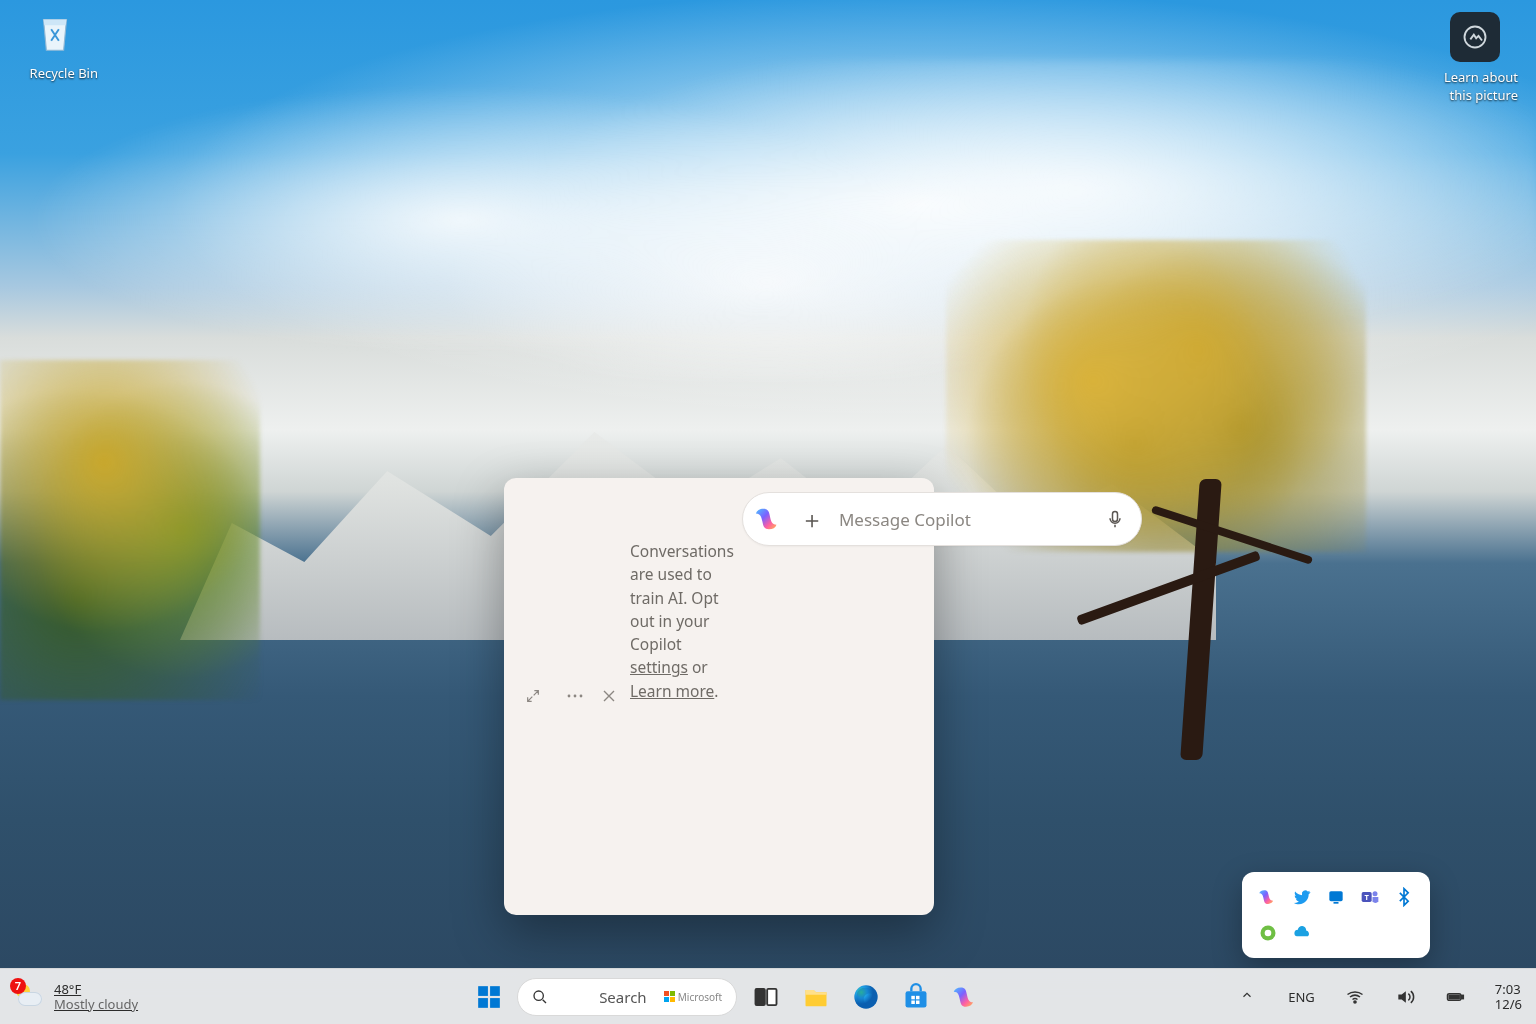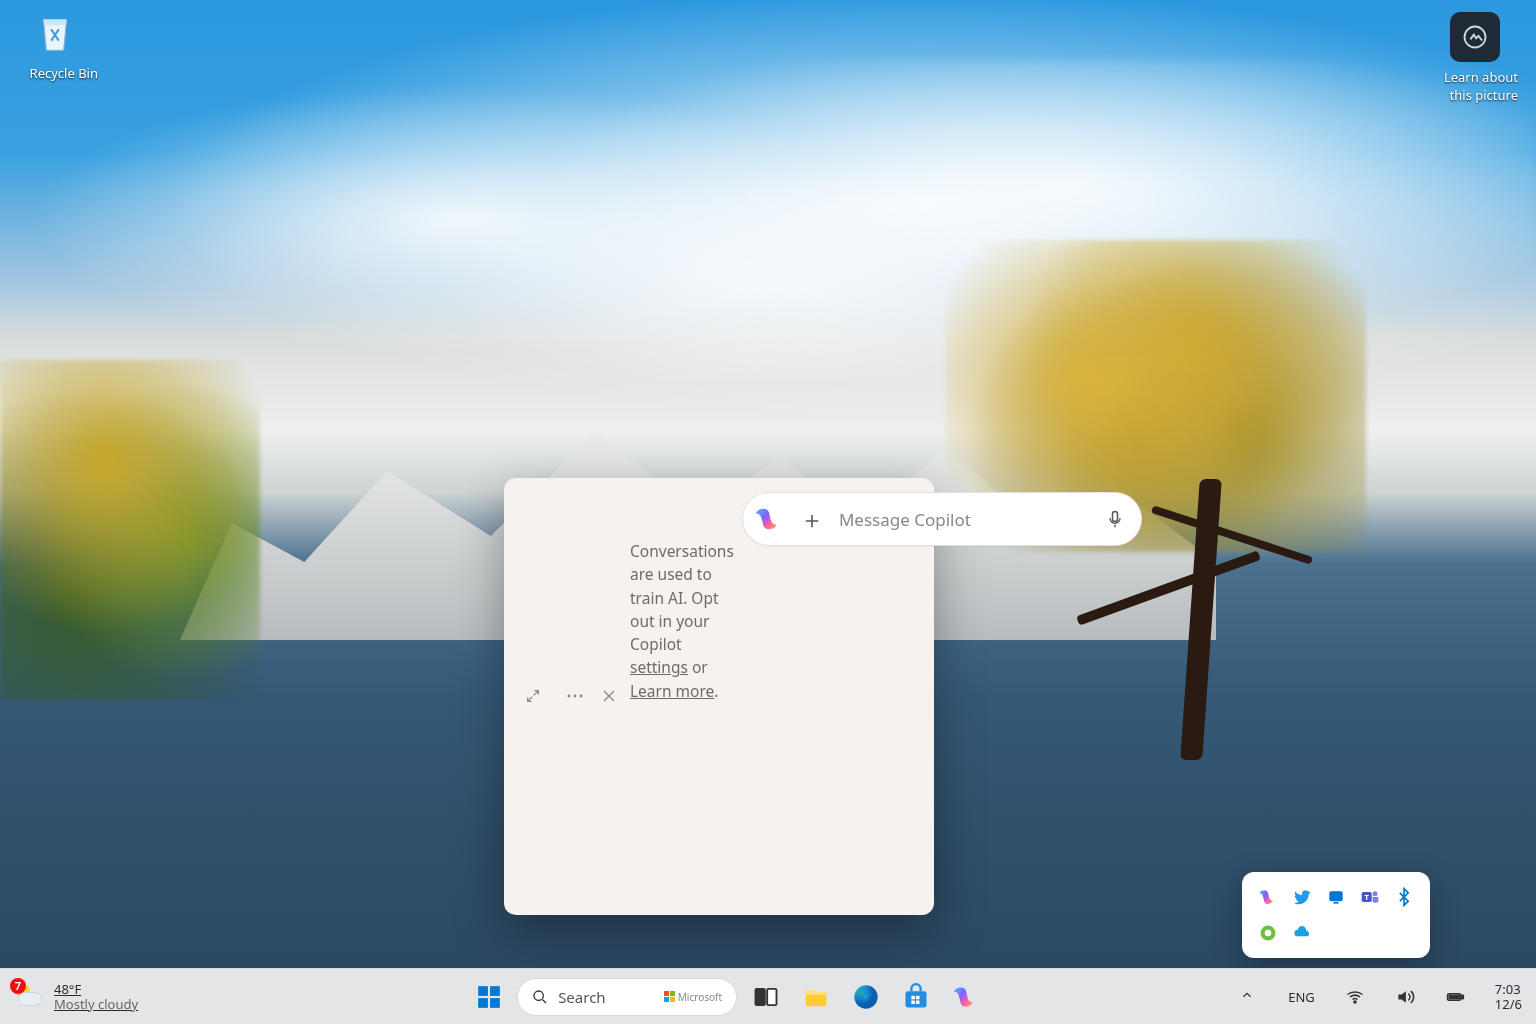--- a/index.html
+++ b/index.html
@@ -77,21 +77,21 @@
   .tb-left{display:flex;align-items:center;gap:10px;padding-left:14px;min-width:220px;cursor:pointer;}
   .weather-ico{position:relative;width:30px;height:30px;}
   .weather-ico .sun{position:absolute;left:2px;top:2px;width:14px;height:14px;border-radius:50%;background:#ffd23a;}
   .weather-ico .cloud{position:absolute;left:4px;top:10px;width:24px;height:14px;border-radius:10px;background:#e8eef4;box-shadow:0 0 0 1px #c9d6e2 inset;}
   .weather-ico .badge{position:absolute;left:-4px;top:-4px;width:16px;height:16px;border-radius:50%;background:#e11;color:#fff;font-size:11px;font-weight:600;display:flex;align-items:center;justify-content:center;}
   .weather-text{display:flex;flex-direction:column;line-height:1.15;font-size:13px;color:#2b2b2b;text-decoration:underline;}
   .weather-text .cond{color:#666;}
   .tb-center{flex:1;display:flex;align-items:center;justify-content:center;gap:8px;}
   .start-btn{width:40px;height:40px;display:flex;align-items:center;justify-content:center;border-radius:6px;cursor:pointer;}
   .searchbox{display:flex;align-items:center;gap:10px;width:220px;height:38px;background:#fff;border:1px solid #d9d9d9;border-radius:999px;padding:0 14px;cursor:text;}
-  .searchbox .label{color:#555;font-size:15px;}
+  .searchbox .label{color:#555;font-size:15px;margin-left:41px;}
   .searchbox .ms{margin-left:auto;font-size:10px;color:#888;display:flex;align-items:center;gap:3px;}
   .ms-logo{display:grid;grid-template-columns:5px 5px;grid-template-rows:5px 5px;gap:1px;}
   .ms-logo span:nth-child(1){background:#f25022;}.ms-logo span:nth-child(2){background:#7fba00;}.ms-logo span:nth-child(3){background:#00a4ef;}.ms-logo span:nth-child(4){background:#ffb900;}
   .app{width:42px;height:42px;display:flex;align-items:center;justify-content:center;border-radius:6px;cursor:pointer;}
   .app svg{width:28px;height:28px;}
   .tb-right{display:flex;align-items:center;gap:30px;padding-right:14px;color:#2b2b2b;font-size:13px;}
   .tb-right .ic{width:20px;height:20px;display:flex;align-items:center;justify-content:center;cursor:pointer;}
   .tb-right .lang{cursor:pointer;}
   .tb-right .clock{display:flex;flex-direction:column;align-items:flex-start;line-height:1.15;cursor:pointer;}
   .chev{cursor:pointer;padding:4px;}

